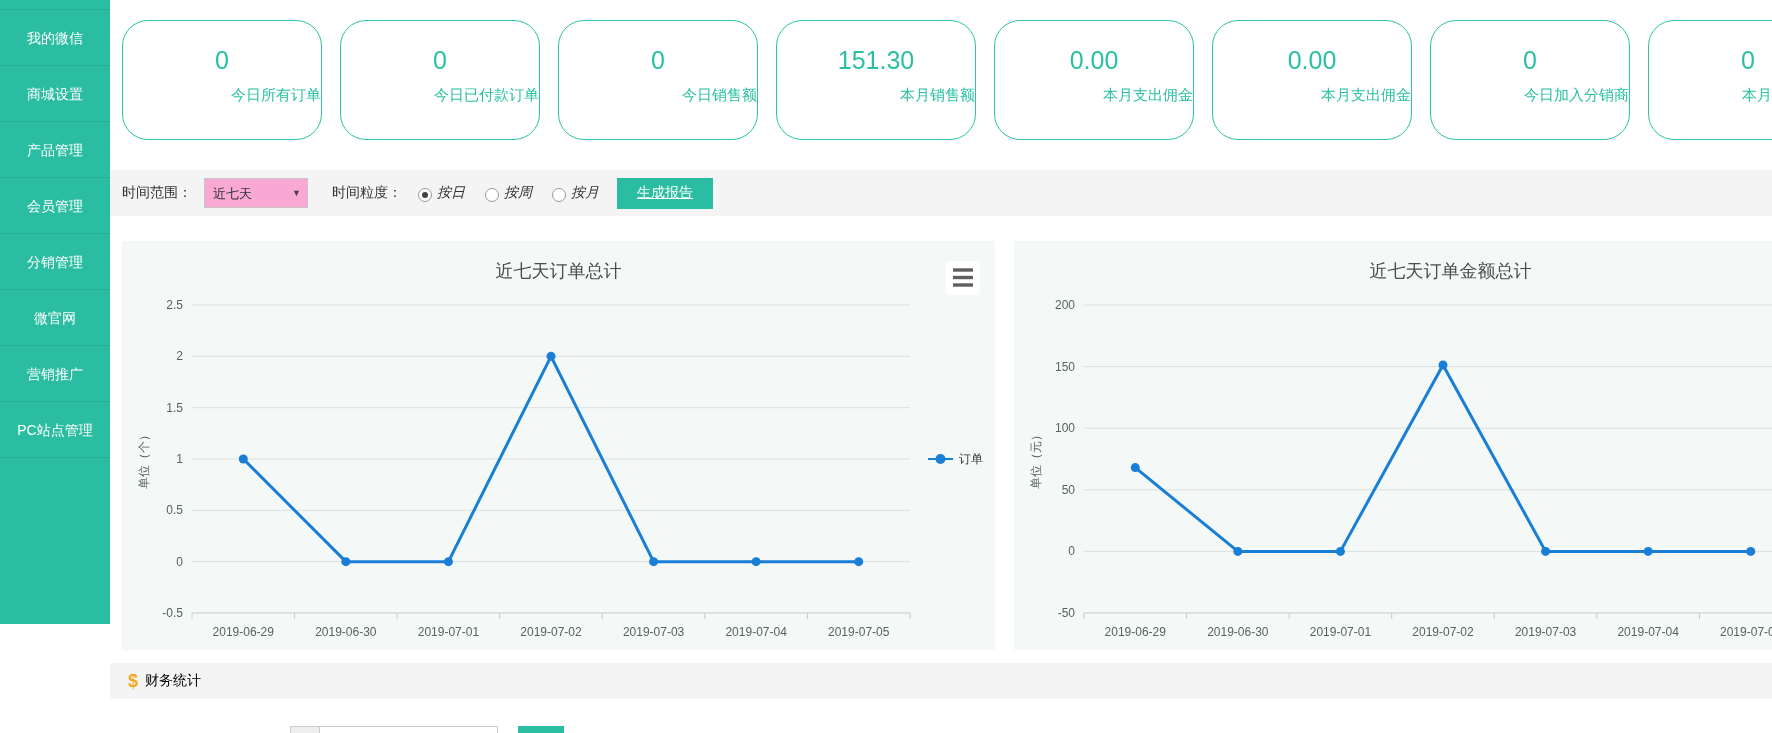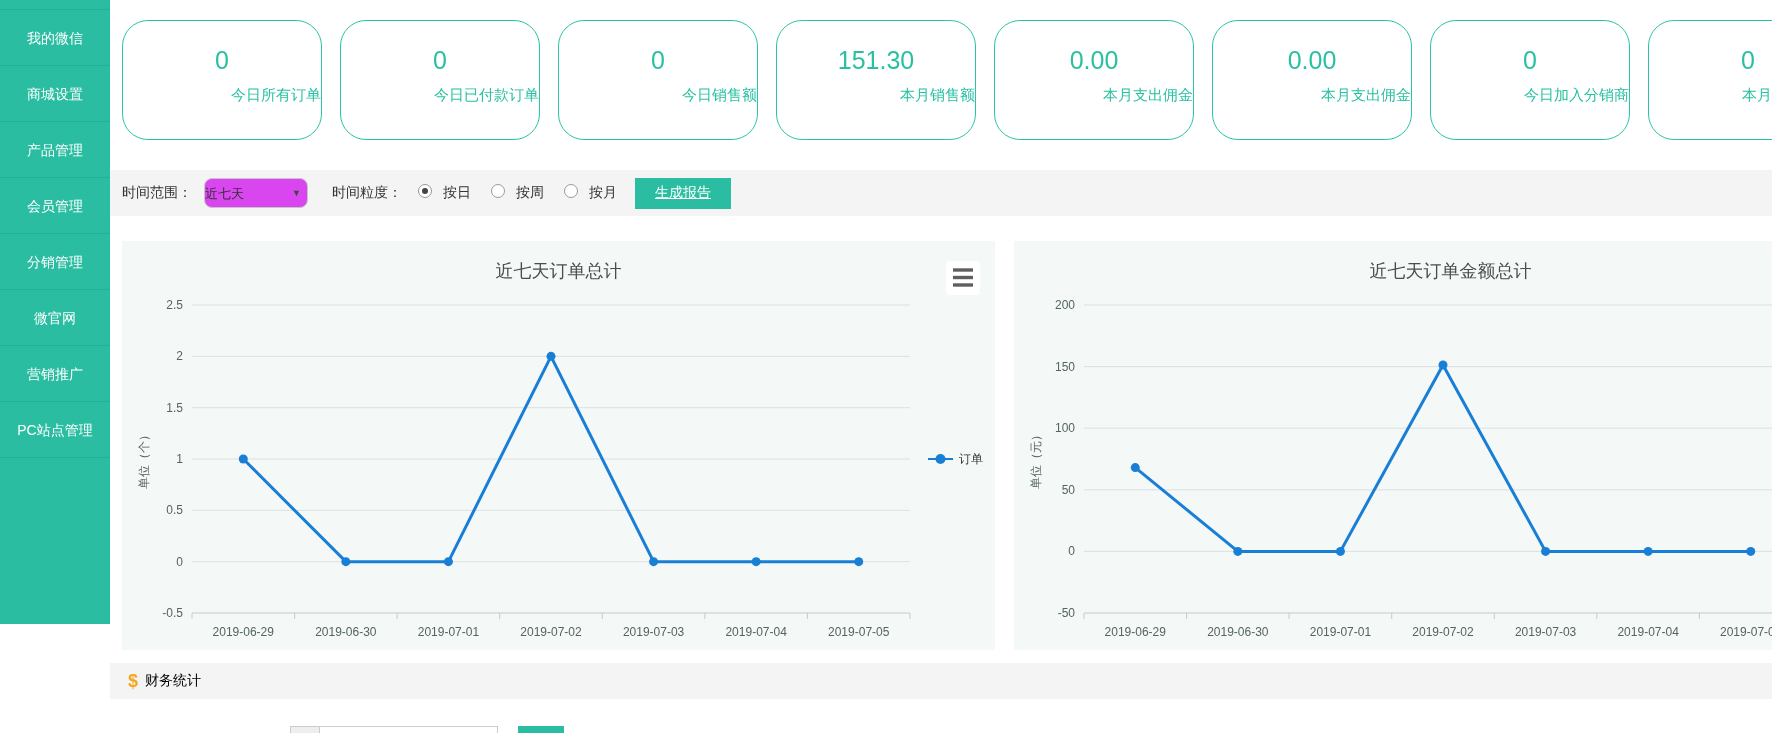--- a/index.html
+++ b/index.html
@@ -27,26 +27,26 @@
   .stat-card .value { margin-top:25px; font-size:25px; }
   .stat-card .label { margin-top:11px; font-size:15px;text-align:right; }
   
   .filter-row {
     margin-top:28px; height:46px; background:#f4f4f4;
     display:flex; align-items:center; padding-left:12px; font-size:14px; color:#333;
   }
   .sel-wrap { position:relative; margin:0 24px 0 12px; }
   .sel-wrap select {
     appearance:none; -webkit-appearance:none; -moz-appearance:none;
-    width:104px; height:30px; border:1px solid #c6c6c6; background:#d946ef; border-radius:8px;
-    padding:0 20px 0 0; font-size:13px; color:#333; font-family:inherit;
+    width:104px; height:30px; border:1px solid #c6c6c6; background:#f9a8d4; border-radius:0;
+    padding:0 20px 0 8px; font-size:13px; color:#333; font-family:inherit;
   }
   .sel-arrow { position:absolute; right:7px; top:10px; font-size:9px; color:#444; pointer-events:none; }
   .radios { display:flex; align-items:center; gap:20px; margin-left:16px; }
-  .radio { display:flex; align-items:flex-start; gap:11px; cursor:pointer; }
+  .radio { display:flex; align-items:flex-end; gap:5px; cursor:pointer;font-style:italic; }
   .dot { width:14px; height:14px; border-radius:50%; border:1px solid #9a9a9a; background:#fff; position:relative; }
   .dot.sel::after { content:""; position:absolute; left:3px; top:3px; width:6px; height:6px; border-radius:50%; background:#444; }
   .gen-btn {
     margin-left:18px; width:96px; height:31px; background:#2abda1; color:#fff;
     border:none; font-size:14px; cursor:pointer; font-family:inherit;text-decoration:underline;
   }
   
   .charts { display:flex; gap:19px; margin:25px 0 0 12px; width:max-content; }
   .chart-panel { width:873px; height:409px; background:#f4f8f7; }
   .chart-panel svg { font-family:inherit; display:block; }

